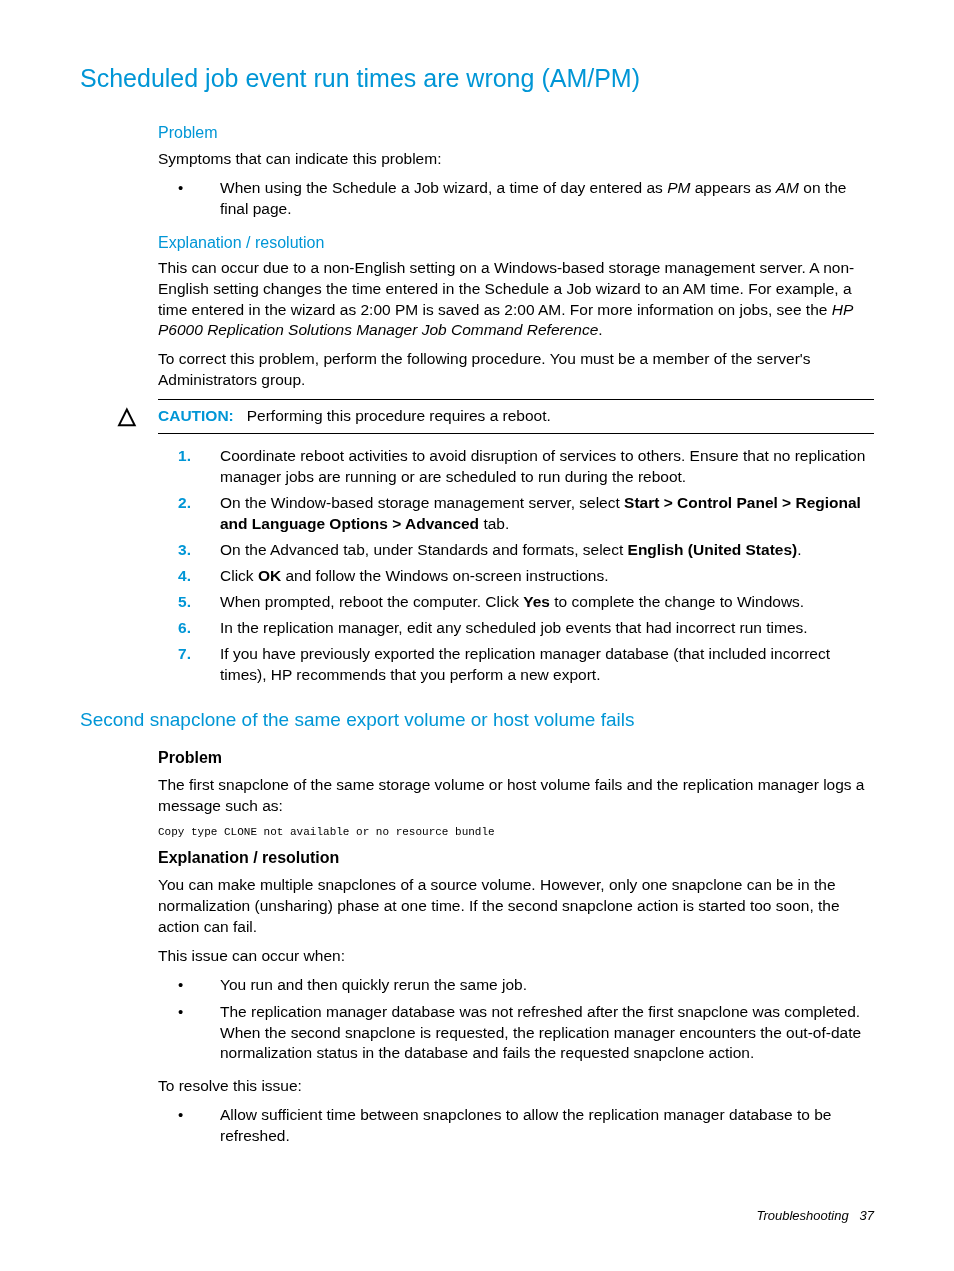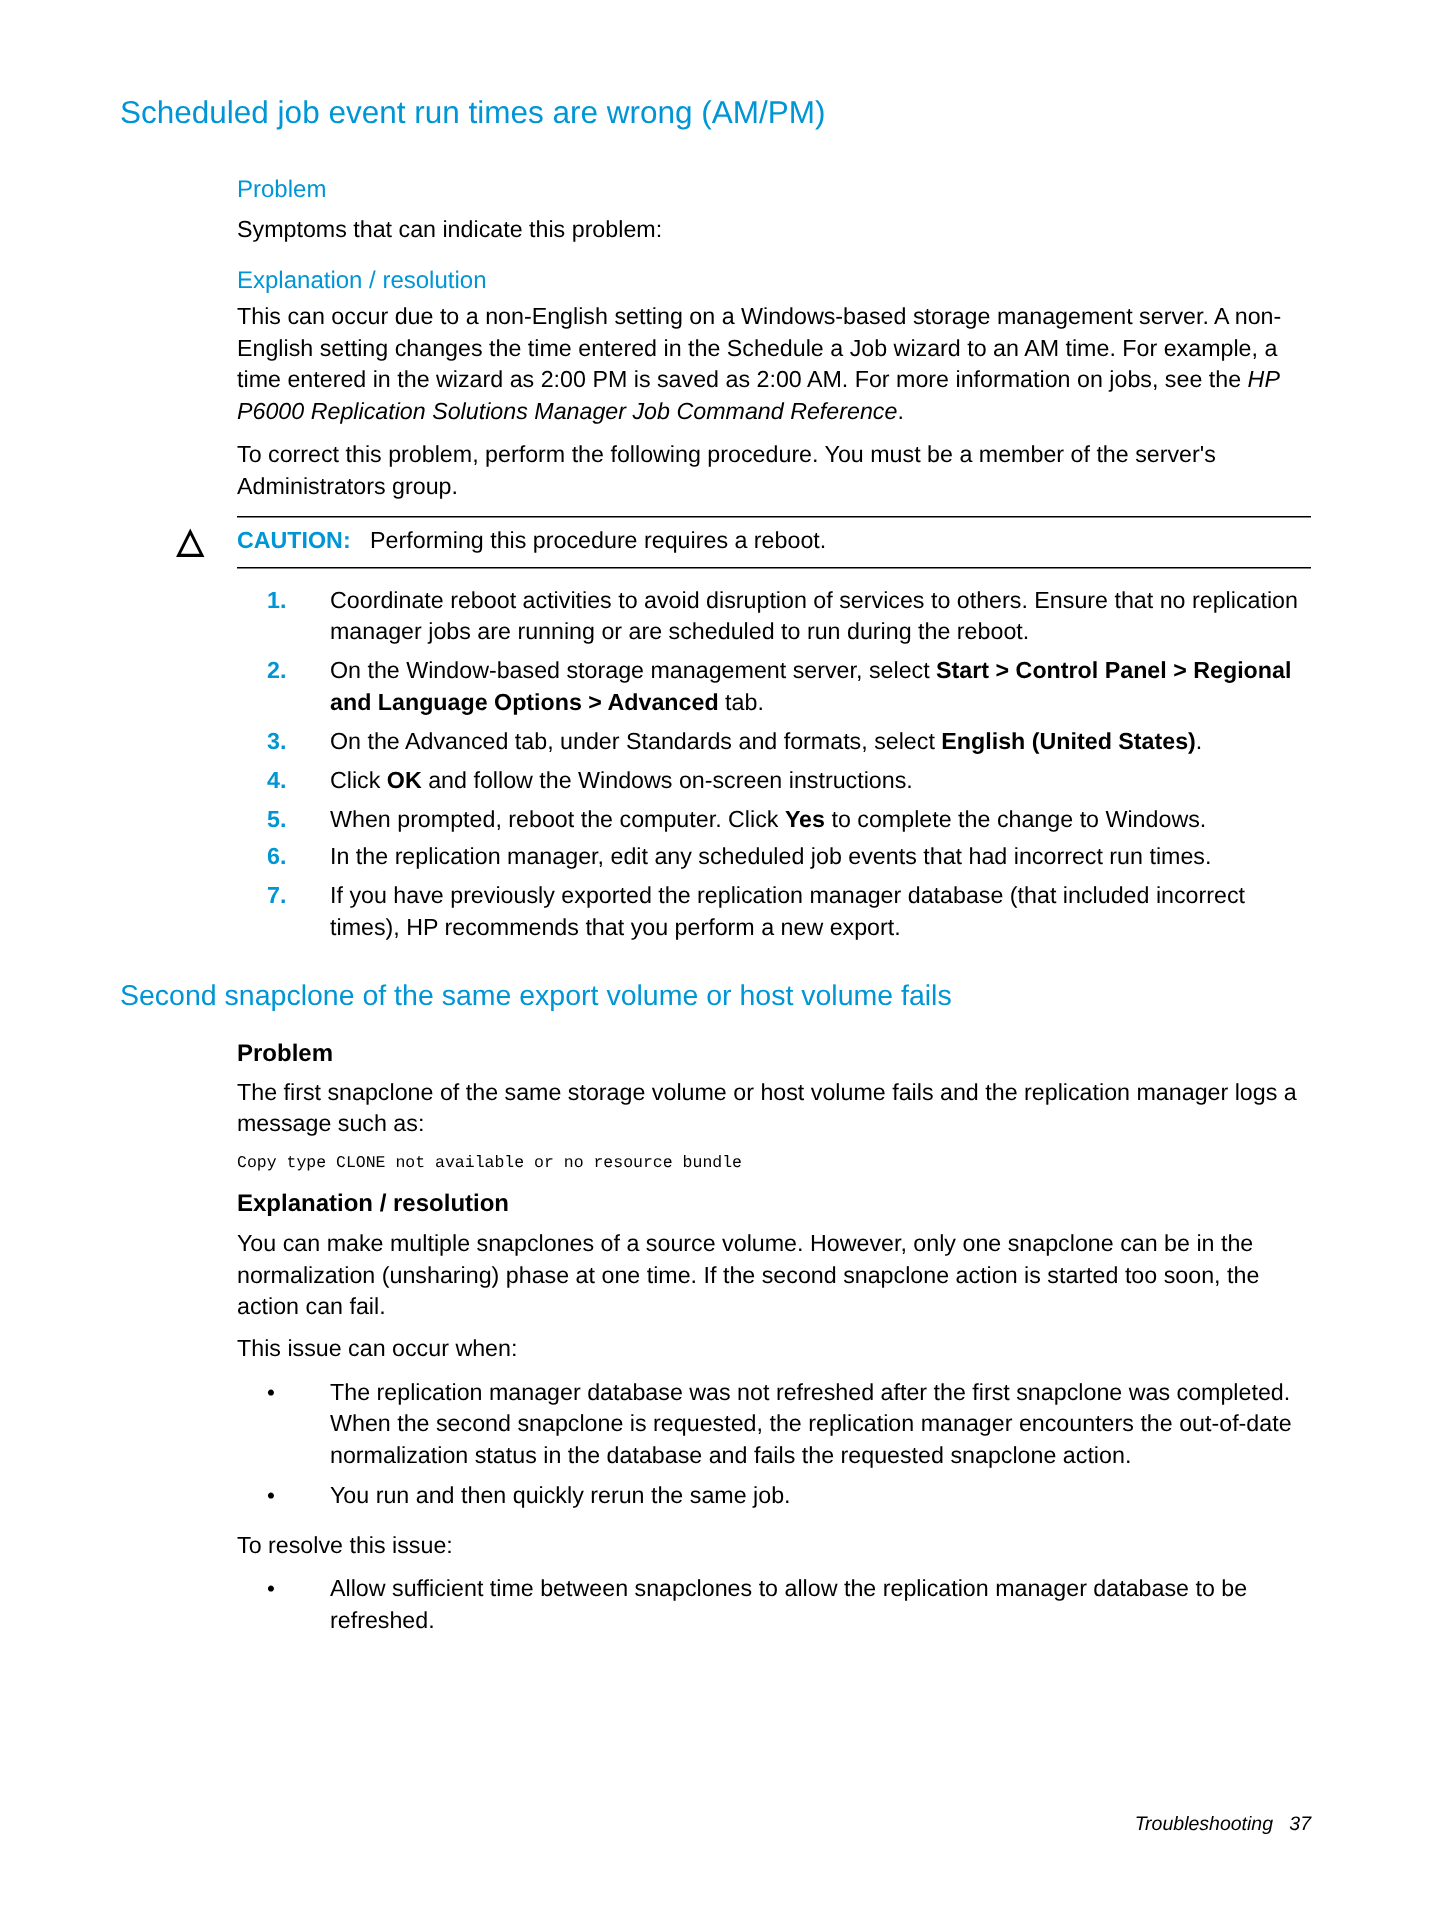--- a/index.html
+++ b/index.html
@@ -9,21 +9,21 @@
       color: #000;
       width: 954px;
       height: 1271px;
       position: relative;
       padding: 60px 80px 60px 80px;
       font-size: 15.5px;
       line-height: 1.35;
     }
     .h1 {
       color: #0096d6;
-      font-size: 21px;
+      font-size: 25px;
       font-weight: normal;
       margin-bottom: 26px;
       margin-top: 2px;
     }
     .h1-2 {
       color: #0096d6;
       font-size: 19px;
       font-weight: normal;
       margin-bottom: 14px;
       margin-top: 22px;
@@ -132,20 +132,23 @@
     .spacer-sm { height: 6px; }
   </style>
 </head>
 <body>
 
 <div class="h1">Scheduled job event run times are wrong (AM/PM)</div>
 
 <div class="h2">Problem</div>
 <div class="body-text">Symptoms that can indicate this problem:</div>
 <ul class="bullets">
+  <li>
+    <span>When using the Schedule a Job wizard, a time of day entered as </span><i>PM</i><span> appears as </span><i>AM</i><span> on the final page.</span>
+  </li>
 </ul>
 
 <div class="h2 h2tight">Explanation / resolution</div>
 <div class="body-text">
   <span>This can occur due to a non-English setting on a Windows-based storage management server. A non-English setting changes the time entered in the Schedule a Job wizard to an AM time. For example, a time entered in the wizard as 2:00 PM is saved as 2:00 AM. For more information on jobs, see the </span><i>HP P6000 Replication Solutions Manager Job Command Reference</i><span>.</span>
 </div>
 <div class="body-text">To correct this problem, perform the following procedure. You must be a member of the server's Administrators group.</div>
 
 <hr class="sep">
 <div class="caution-row">
@@ -180,22 +183,22 @@
 
 <div class="bold-black">Problem</div>
 <div class="body-text">The first snapclone of the same storage volume or host volume fails and the replication manager logs a message such as:</div>
 <div class="code">Copy type CLONE not available or no resource bundle</div>
 
 <div class="bold-black">Explanation / resolution</div>
 <div class="body-text">You can make multiple snapclones of a source volume. However, only one snapclone can be in the normalization (unsharing) phase at one time. If the second snapclone action is started too soon, the action can fail.</div>
 
 <div class="body-text">This issue can occur when:</div>
 <ul class="bullets">
+  <li>You run and then quickly rerun the same job.</li>
   <li>The replication manager database was not refreshed after the first snapclone was completed. When the second snapclone is requested, the replication manager encounters the out-of-date normalization status in the database and fails the requested snapclone action.</li>
-  <li>You run and then quickly rerun the same job.</li>
 </ul>
 
 <div class="body-text">To resolve this issue:</div>
 <ul class="bullets">
   <li>Allow sufficient time between snapclones to allow the replication manager database to be refreshed.</li>
 </ul>
 
 <div class="footer">
   <span>Troubleshooting</span>&nbsp;&nbsp;&nbsp;<span>37</span>
 </div>

